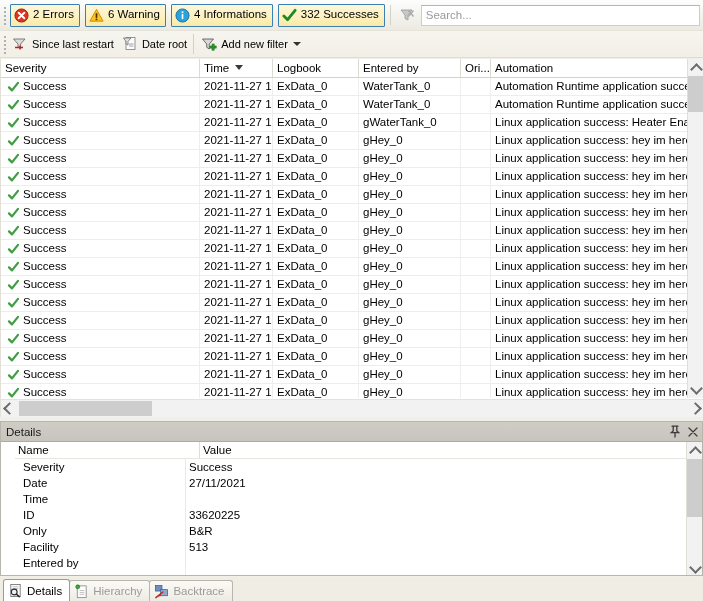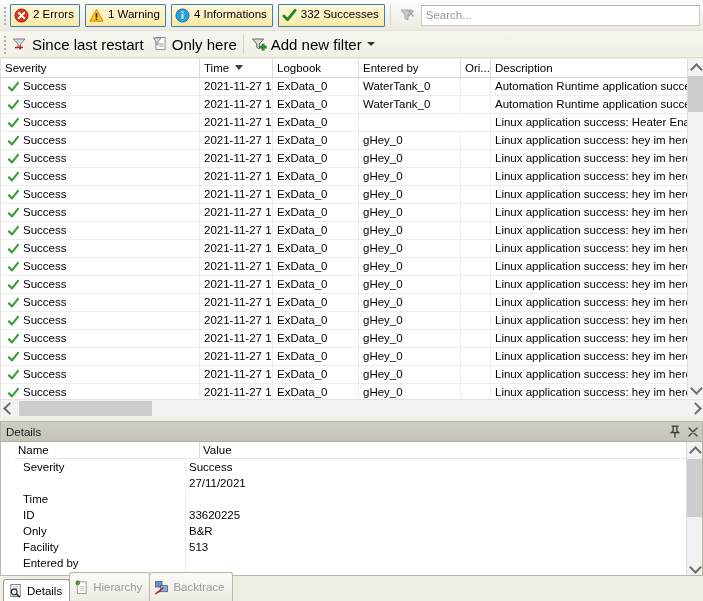--- a/index.html
+++ b/index.html
@@ -80,21 +80,21 @@
     display: flex; align-items: center;
     padding-left: 3px;
     box-sizing: border-box;
     border-bottom: 1px solid #dedbd0;
   }
   .filter-item {
     display: flex; align-items: center; height: 22px;
     padding: 0 6px 0 2px; cursor: default; white-space: nowrap;
   }
   .filter-item .ico { margin-right: 4px; display: inline-flex; }
-  .filter-item .lbl { font-size: 15px; }
+  .filter-item .lbl { font-size: 11px; }
   .caret-dn {
     width: 0; height: 0; margin-left: 5px;
     border-left: 4px solid transparent;
     border-right: 4px solid transparent;
     border-top: 4px solid #333;
   }
 
   
   .log-panel {
     position: absolute; left: 0; top: 59px; width: 703px; height: 358px;
@@ -246,21 +246,21 @@
 
   
   .tabbar {
     position: absolute; left: 0; bottom: 0; width: 703px; height: 24px;
     background: #f0eee4;
     display: flex; align-items: flex-end;
     padding-left: 3px; box-sizing: border-box;
   }
   .tab {
     display: flex; align-items: center;
-    height: 29px; padding: 0 7px 0 4px;
+    height: 21px; padding: 0 7px 0 4px;
     margin-right: -1px;
     border: 1px solid #b9b6ad;
     border-bottom: none;
     border-radius: 3px 3px 0 0;
     background: linear-gradient(to bottom, #fbfaf6 0%, #ecebe3 100%);
     box-sizing: border-box;
     cursor: default; white-space: nowrap;
   }
   .tab.active {
     background: #ffffff;
@@ -293,21 +293,21 @@
     </div>
 
     <div class="sev-btn">
       <span class="ico">
         <svg width="15" height="15" viewBox="0 0 16 16">
           <path d="M8 1.5 L15 14 L1 14 Z" fill="#ffc423" stroke="#c58a00" stroke-width="1" stroke-linejoin="round"></path>
           <rect x="7.1" y="5.5" width="1.8" height="5" fill="#4a3200"></rect>
           <rect x="7.1" y="11.3" width="1.8" height="1.7" fill="#4a3200"></rect>
         </svg>
       </span>
-      <span class="lbl">1 Warning</span>
+      <span class="lbl">6 Warning</span>
     </div>
 
     <div class="sev-btn">
       <span class="ico">
         <svg width="15" height="15" viewBox="0 0 16 16">
           <circle cx="8" cy="8" r="7" fill="#29a3dd" stroke="#1572a0" stroke-width="1"></circle>
           <rect x="7.1" y="6.5" width="1.8" height="5.3" fill="#fff"></rect>
           <rect x="7.1" y="3.6" width="1.8" height="1.9" fill="#fff"></rect>
         </svg>
       </span>
@@ -353,21 +353,21 @@
     </div>
 
     <div class="filter-item">
       <span class="ico">
         <svg width="16" height="16" viewBox="0 0 16 16">
           <rect x="4" y="1.5" width="9" height="12" fill="#fcfcfc" stroke="#8a8a8a" stroke-width="0.9"></rect>
           <path d="M1.5 2 L9 2 L6 5.5 L6 9 L4 8 L4 5.5 Z" fill="#e2e2e2" stroke="#7a7a7a" stroke-width="0.9" stroke-linejoin="round"></path>
           <path d="M7 8 L11.5 8 M7 10 L11.5 10" stroke="#9a9a9a" stroke-width="0.9"></path>
         </svg>
       </span>
-      <span class="lbl">Only here</span>
+      <span class="lbl">Date root</span>
     </div>
 
     <div class="sep-vert"></div>
 
     <div class="filter-item">
       <span class="ico">
         <svg width="16" height="16" viewBox="0 0 16 16">
           <path d="M1.5 3 L12.5 3 L8.3 8 L8.3 13 L5.7 11.3 L5.7 8 Z" fill="#d8d8d8" stroke="#5c5c5c" stroke-width="0.9" stroke-linejoin="round"></path>
           <rect x="9" y="10" width="6.2" height="2.1" fill="#2aa02a" stroke="#17701a" stroke-width="0.6"></rect>
           <rect x="11.05" y="8" width="2.1" height="6.2" fill="#2aa02a" stroke="#17701a" stroke-width="0.6"></rect>
@@ -379,21 +379,21 @@
   </div>
 
   <div class="log-panel">
 
     <div class="log-header" id="log-header">
         <div class="hcell" style="left: 0px; width: 199px;"><span>Severity</span></div>
         <div class="hcell" style="left: 199px; width: 73px;"><span>Time</span><span class="sortarrow"></span></div>
         <div class="hcell" style="left: 272px; width: 86px;"><span>Logbook</span></div>
         <div class="hcell" style="left: 358px; width: 102px;"><span>Entered by</span></div>
         <div class="hcell" style="left: 460px; width: 30px;"><span>Ori...</span></div>
-        <div class="hcell" style="left: 490px; width: 197px;"><span>Description</span></div>
+        <div class="hcell" style="left: 490px; width: 197px;"><span>Automation</span></div>
       </div>
 
     <div class="log-rows-clip" id="log-rows">
         <div class="row">
           <span class="checkico">
             <svg width="13" height="12" viewBox="0 0 16 16">
               <path d="M2 8.5 L6 12.5 L14 2.5" fill="none" stroke="#3f9e3f" stroke-width="3" stroke-linecap="round" stroke-linejoin="round"></path>
             </svg>
           </span>
           <div class="cell sev" style="left: 0px; width: 199px;">Success</div>
@@ -418,20 +418,21 @@
         </div>
         <div class="row">
           <span class="checkico">
             <svg width="13" height="12" viewBox="0 0 16 16">
               <path d="M2 8.5 L6 12.5 L14 2.5" fill="none" stroke="#3f9e3f" stroke-width="3" stroke-linecap="round" stroke-linejoin="round"></path>
             </svg>
           </span>
           <div class="cell sev" style="left: 0px; width: 199px;">Success</div>
           <div class="cell" style="left: 199px; width: 73px;">2021-11-27 16.57....</div>
           <div class="cell" style="left: 272px; width: 86px;">ExData_0</div>
+          <div class="cell" style="left: 358px; width: 102px;">gWaterTank_0</div>
           <div class="cell" style="left: 460px; width: 30px;"></div>
           <div class="cell nodiv" style="left: 490px; width: 197px;">Linux application success: Heater Enabled!</div>
         </div>
         <div class="row">
           <span class="checkico">
             <svg width="13" height="12" viewBox="0 0 16 16">
               <path d="M2 8.5 L6 12.5 L14 2.5" fill="none" stroke="#3f9e3f" stroke-width="3" stroke-linecap="round" stroke-linejoin="round"></path>
             </svg>
           </span>
           <div class="cell sev" style="left: 0px; width: 199px;">Success</div>
@@ -670,20 +671,21 @@
         <div class="dhcell" style="left:0; width:185px;">Name</div>
         <div class="dhcell" style="left:185px; right:17px; width:auto;">Value</div>
       </div>
 
       <div class="drows-clip" id="details-rows">
           <div class="drow">
             <div class="dname">Severity</div>
             <div class="dval">Success</div>
           </div>
           <div class="drow">
+            <div class="dname">Date</div>
             <div class="dval">27/11/2021</div>
           </div>
           <div class="drow">
             <div class="dname">Time</div>
           </div>
           <div class="drow">
             <div class="dname">ID</div>
             <div class="dval">33620225</div>
           </div>
           <div class="drow">

